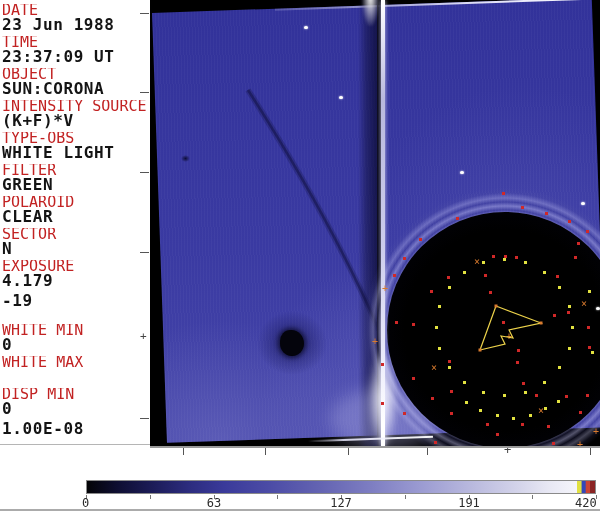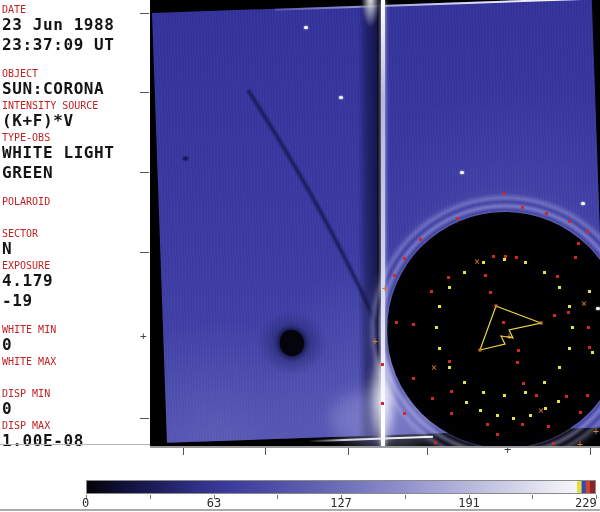--- a/index.html
+++ b/index.html
@@ -2,21 +2,21 @@
 <html style="--label-red: #c22222; --value-black: #141414; --title-red: #cd4747; --dot-red: #d02828; --dot-yellow: #e2e240; --marker-orange: #d97b2e;"><head>
 <meta charset="utf-8">
 <style>
   html,body { margin:0; padding:0; }
   body { width:600px; height:512px; background:#ffffff; font-family:"DejaVu Sans Mono","Liberation Mono",monospace; }
   .app { position:relative; width:600px; height:512px; overflow:hidden; background:#fff; }
 
   
   .sidebar { position:absolute; left:0; top:4px; width:150px; }
   .meta-item { height:32px; padding-left:2px; overflow:hidden; }
-  .meta-label { font-size:10px; line-height:12px; color:var(--label-red,#c22222); white-space:pre; }
+  .meta-label { font-size:15px; line-height:12px; color:var(--label-red,#c22222); white-space:pre; }
   .meta-value { font-size:16px; line-height:18px; letter-spacing:.6px; color:var(--value-black,#141414); white-space:pre;font-weight:bold; }
 
   
   .viewport { position:absolute; left:150px; top:0; width:450px; height:447px; background:#000; overflow:hidden; }
   .photo { position:absolute; left:2px; top:13px; width:440px; height:430px;
            transform:rotate(-2deg); transform-origin:0 0;
            background:
              radial-gradient(ellipse 260px 200px at 12% 100%, rgba(130,130,205,.35), transparent 60%),
              radial-gradient(ellipse 210px 260px at 50% 95%, rgba(135,135,215,.30), transparent 60%),
              radial-gradient(ellipse 300px 300px at 82% 58%, rgba(105,105,195,.25), transparent 55%),
@@ -89,39 +89,42 @@
 <body>
 
 <div class="app">
 
   <div class="sidebar">
     <div class="meta-item">
       <div class="meta-label">DATE</div>
       <div class="meta-value">23 Jun 1988</div>
     </div>
     <div class="meta-item">
+      <div class="meta-label">TIME</div>
       <div class="meta-value">23:37:09 UT</div>
     </div>
     <div class="meta-item">
       <div class="meta-label">OBJECT</div>
       <div class="meta-value">SUN:CORONA</div>
     </div>
     <div class="meta-item">
       <div class="meta-label">INTENSITY SOURCE</div>
       <div class="meta-value">(K+F)*V</div>
     </div>
     <div class="meta-item">
       <div class="meta-label">TYPE-OBS</div>
       <div class="meta-value">WHITE LIGHT</div>
     </div>
     <div class="meta-item">
+      <div class="meta-label">FILTER</div>
       <div class="meta-value">GREEN</div>
     </div>
     <div class="meta-item">
       <div class="meta-label">POLAROID</div>
+      <div class="meta-value">CLEAR</div>
     </div>
     <div class="meta-item">
       <div class="meta-label">SECTOR</div>
       <div class="meta-value">N</div>
     </div>
     <div class="meta-item">
       <div class="meta-label">EXPOSURE</div>
       <div class="meta-value">4.179</div>
     </div>
     <div class="meta-item">
@@ -132,21 +135,20 @@
       <div class="meta-value">0</div>
     </div>
     <div class="meta-item">
       <div class="meta-label">WHITE MAX</div>
     </div>
     <div class="meta-item">
       <div class="meta-label">DISP MIN</div>
       <div class="meta-value">0</div>
     </div>
     <div class="meta-item">
-      <div class="meta-label">DISP MAX</div>
       <div class="meta-value">1.00E-08</div>
     </div>
   </div>
 
   <div class="viewport">
     <div class="photo"></div>
     <svg class="streak-svg" viewBox="0 0 450 447">
       <path d="M 98,90 Q 180,218 229,330" fill="none" stroke="rgba(18,18,70,0.28)" stroke-width="6"></path>
       <path d="M 98,90 Q 180,218 229,330" fill="none" stroke="rgba(18,18,70,0.55)" stroke-width="2.5"></path>
     </svg>
@@ -293,16 +295,16 @@
         <div class="cb-tick" style="left: 341px;"></div>
         <div class="cb-tick" style="left: 404.75px;"></div>
         <div class="cb-tick" style="left: 468.5px;"></div>
         <div class="cb-tick" style="left: 532.25px;"></div>
         <div class="cb-tick" style="left: 596px;"></div>
       </div>
     <span class="cb-label" style="left:82px">0</span>
     <span class="cb-label" style="left:214px; transform:translateX(-50%)">63</span>
     <span class="cb-label" style="left:341px; transform:translateX(-50%)">127</span>
     <span class="cb-label" style="left:469px; transform:translateX(-50%)">191</span>
-    <span class="cb-label" style="left:575px">229</span>
+    <span class="cb-label" style="left:575px">420</span>
   </div>
 
 </div>
 
 </body></html>

